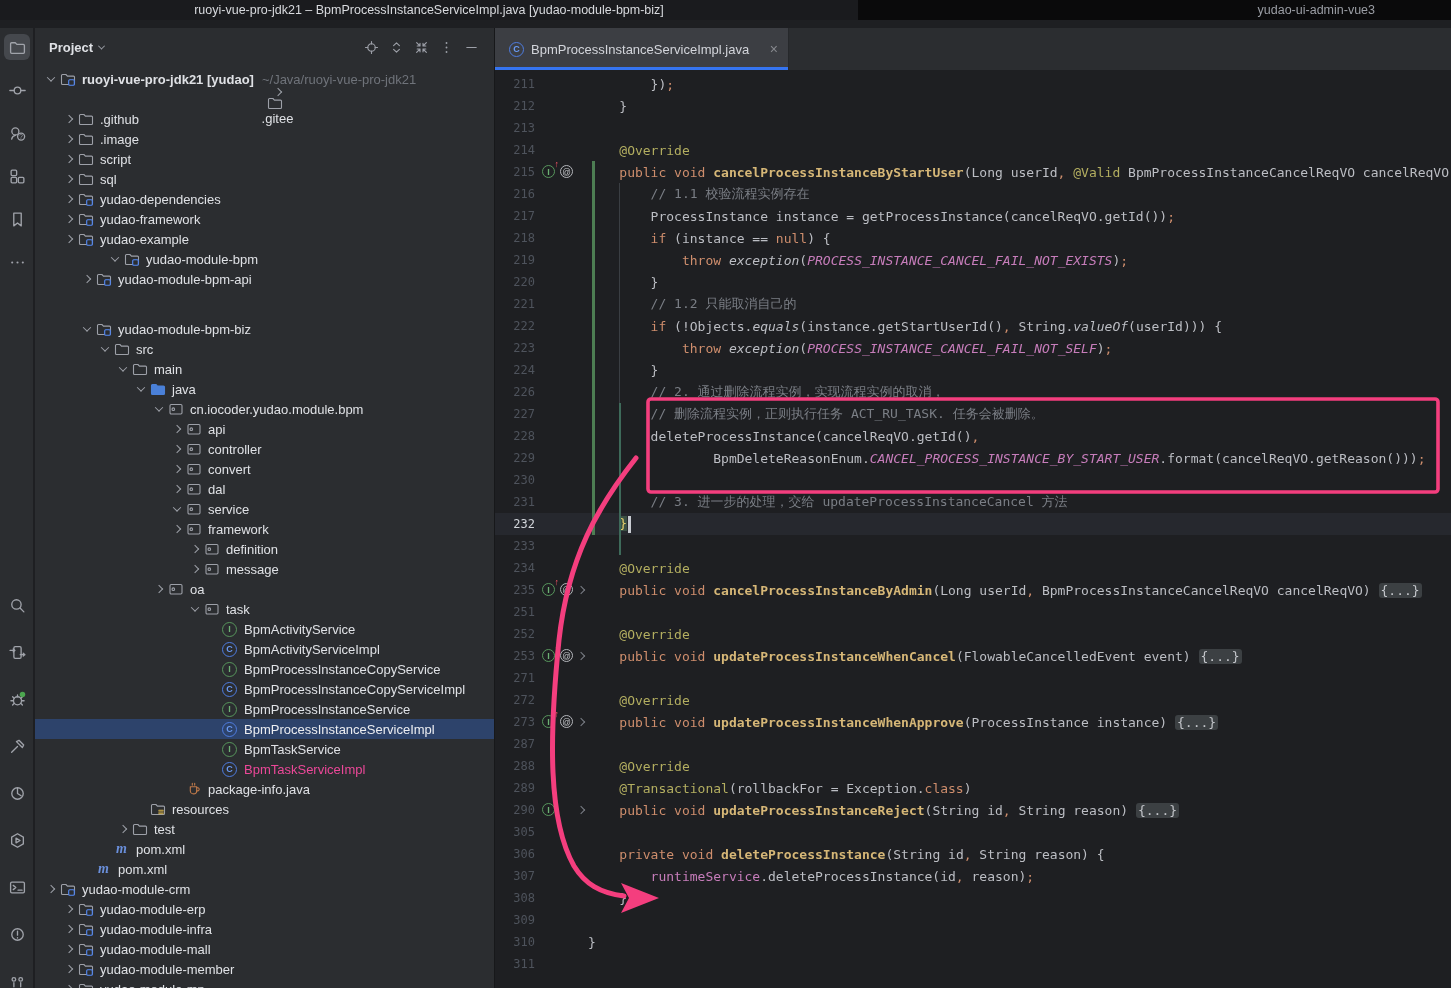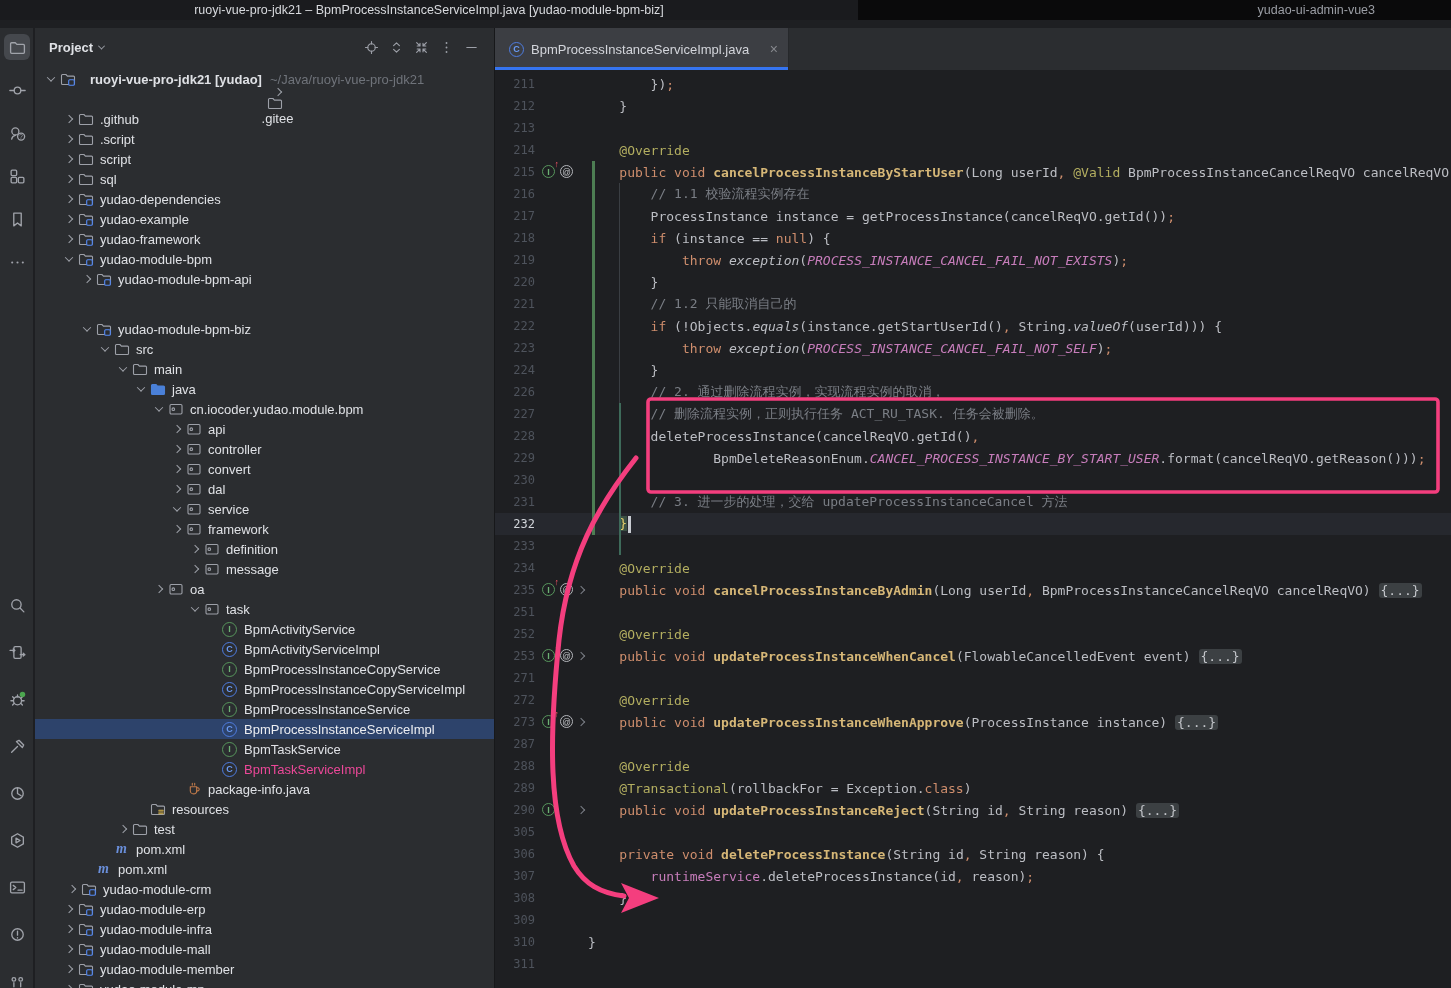--- a/index.html
+++ b/index.html
@@ -32,21 +32,21 @@
   .chev.down  { transform:rotate(45deg) translate(-1px,-1px); }
   .chev.hdr { margin-left:6px; width:5px; height:5px; }
   .tree { position:absolute; top:38px; left:0; right:0; bottom:0; padding-top:3px; font-size:13px; color:#dfe1e5; overflow:hidden; }
   .trow { height:20px; display:flex; align-items:center; white-space:nowrap; }
   .trow.sel { background:#2d436b; }
   .trow .chevbox { width:16px; flex:none; display:flex; justify-content:center; }
   .ti { width:17px; height:16px; flex:none; margin-right:6px; display:flex; align-items:center; justify-content:center; }
   .ti svg { width:16px; height:16px; stroke:#9da0a8; fill:none; stroke-width:1.1; stroke-linecap:round; stroke-linejoin:round; }
   .tlabel { color:#dfe1e5; }
   .trow.sel .tlabel { color:#eceef2; }
-  .tlabel.bold { font-weight:bold;margin-left:8px; }
+  .tlabel.bold { font-weight:bold; }
   .tlabel.vcs-blue { color:#ec4899; }
   .textra { color:#6f737a; margin-left:8px;text-align:center; }
   .badge { width:15px; height:15px; border-radius:50%; border:1.1px solid; display:inline-flex; align-items:center; justify-content:center; font-size:9px; font-weight:bold; }
   .badge.bi { border-color:#57965c; color:#6cb173; }
   .badge.bc { border-color:#4e7ce0; color:#6a9bf5; }
   .mletter { color:#6a8fdb; font-style:italic; font-weight:bold; font-family:"Liberation Serif",serif; font-size:14px; }
   
   .editor { position:absolute; left:495px; top:28px; right:0; bottom:0; background:#1e1f22; }
   .tabbar { position:absolute; top:0; left:0; right:0; height:42px; background:#2b2d30; display:flex; }
   .tab { width:294px; background:#3c3e43; display:flex; align-items:center; gap:7px; padding:0 10px 0 14px; position:relative; color:#d3d5db; font-size:13px; border-right:1px solid #26282b; }
@@ -263,21 +263,21 @@
       </div>
       <div class="trow" style="padding-left: 26px;">
         <span class="chevbox">
           <span class="chev right"></span>
         </span>
         <span class="ti">
           <svg viewBox="0 0 16 16">
             <path d="M1.5 4.5c0-.55.45-1 1-1h3.4l1.5 1.6h6.1c.55 0 1 .45 1 1v6.4c0 .55-.45 1-1 1h-11c-.55 0-1-.45-1-1z"></path>
           </svg>
         </span>
-        <span class="tlabel">.script</span>
+        <span class="tlabel">.image</span>
       </div>
       <div class="trow" style="padding-left: 26px;">
         <span class="chevbox">
           <span class="chev right"></span>
         </span>
         <span class="ti">
           <svg viewBox="0 0 16 16">
             <path d="M1.5 4.5c0-.55.45-1 1-1h3.4l1.5 1.6h6.1c.55 0 1 .45 1 1v6.4c0 .55-.45 1-1 1h-11c-.55 0-1-.45-1-1z"></path>
           </svg>
         </span>
@@ -309,35 +309,35 @@
       <div class="trow" style="padding-left: 26px;">
         <span class="chevbox">
           <span class="chev right"></span>
         </span>
         <span class="ti">
           <svg viewBox="0 0 16 16">
             <path d="M1.5 4.5c0-.55.45-1 1-1h3.4l1.5 1.6h6.1c.55 0 1 .45 1 1v6.4c0 .55-.45 1-1 1h-11c-.55 0-1-.45-1-1z"></path>
             <rect x="8.7" y="8.7" width="5.6" height="5.6" rx="1" style="stroke:#548af7;fill:#2b2d30"></rect>
           </svg>
         </span>
+        <span class="tlabel">yudao-framework</span>
+      </div>
+      <div class="trow" style="padding-left: 26px;">
+        <span class="chevbox">
+          <span class="chev right"></span>
+        </span>
+        <span class="ti">
+          <svg viewBox="0 0 16 16">
+            <path d="M1.5 4.5c0-.55.45-1 1-1h3.4l1.5 1.6h6.1c.55 0 1 .45 1 1v6.4c0 .55-.45 1-1 1h-11c-.55 0-1-.45-1-1z"></path>
+            <rect x="8.7" y="8.7" width="5.6" height="5.6" rx="1" style="stroke:#548af7;fill:#2b2d30"></rect>
+          </svg>
+        </span>
         <span class="tlabel">yudao-example</span>
       </div>
-      <div class="trow" style="padding-left: 26px;">
-        <span class="chevbox">
-          <span class="chev right"></span>
-        </span>
-        <span class="ti">
-          <svg viewBox="0 0 16 16">
-            <path d="M1.5 4.5c0-.55.45-1 1-1h3.4l1.5 1.6h6.1c.55 0 1 .45 1 1v6.4c0 .55-.45 1-1 1h-11c-.55 0-1-.45-1-1z"></path>
-            <rect x="8.7" y="8.7" width="5.6" height="5.6" rx="1" style="stroke:#548af7;fill:#2b2d30"></rect>
-          </svg>
-        </span>
-        <span class="tlabel">yudao-framework</span>
-      </div>
-      <div class="trow" style="padding-left: 26px;">
+      <div class="trow" style="padding-left: 44px; margin-left: 28px;">
         <span class="chevbox">
           <span class="chev down"></span>
         </span>
         <span class="ti">
           <svg viewBox="0 0 16 16">
             <path d="M1.5 4.5c0-.55.45-1 1-1h3.4l1.5 1.6h6.1c.55 0 1 .45 1 1v6.4c0 .55-.45 1-1 1h-11c-.55 0-1-.45-1-1z"></path>
             <rect x="8.7" y="8.7" width="5.6" height="5.6" rx="1" style="stroke:#548af7;fill:#2b2d30"></rect>
           </svg>
         </span>
         <span class="tlabel">yudao-module-bpm</span>
@@ -626,21 +626,21 @@
         </span>
         <span class="tlabel">pom.xml</span>
       </div>
       <div class="trow" style="padding-left: 44px;">
         <span class="chevbox"></span>
         <span class="ti">
           <span class="mletter">m</span>
         </span>
         <span class="tlabel">pom.xml</span>
       </div>
-      <div class="trow" style="padding-left: 29px;">
+      <div class="trow" style="padding-left: 8px;">
         <span class="chevbox">
           <span class="chev right"></span>
         </span>
         <span class="ti">
           <svg viewBox="0 0 16 16">
             <path d="M1.5 4.5c0-.55.45-1 1-1h3.4l1.5 1.6h6.1c.55 0 1 .45 1 1v6.4c0 .55-.45 1-1 1h-11c-.55 0-1-.45-1-1z"></path>
             <rect x="8.7" y="8.7" width="5.6" height="5.6" rx="1" style="stroke:#548af7;fill:#2b2d30"></rect>
           </svg>
         </span>
         <span class="tlabel">yudao-module-crm</span>

